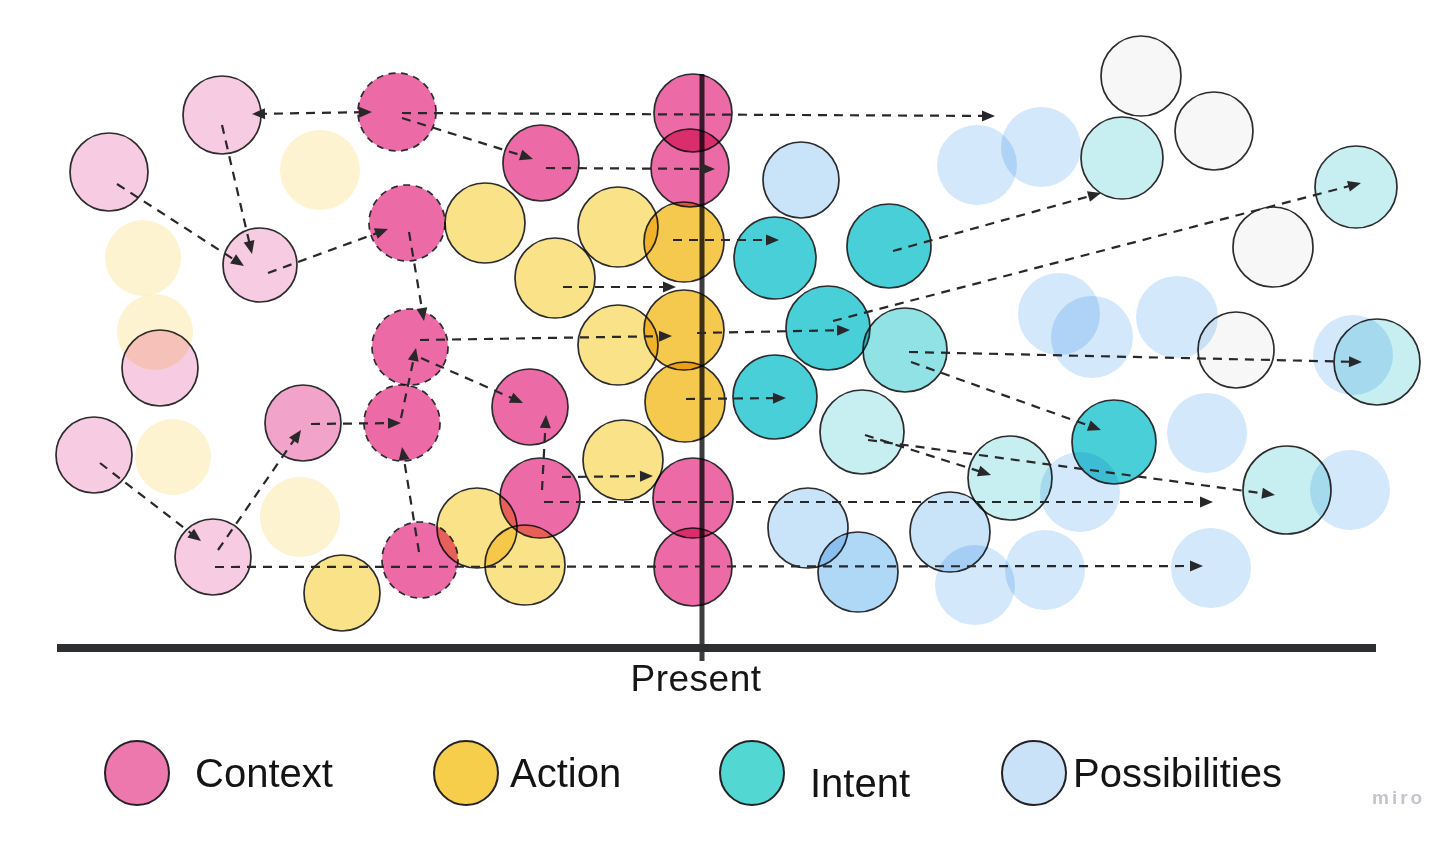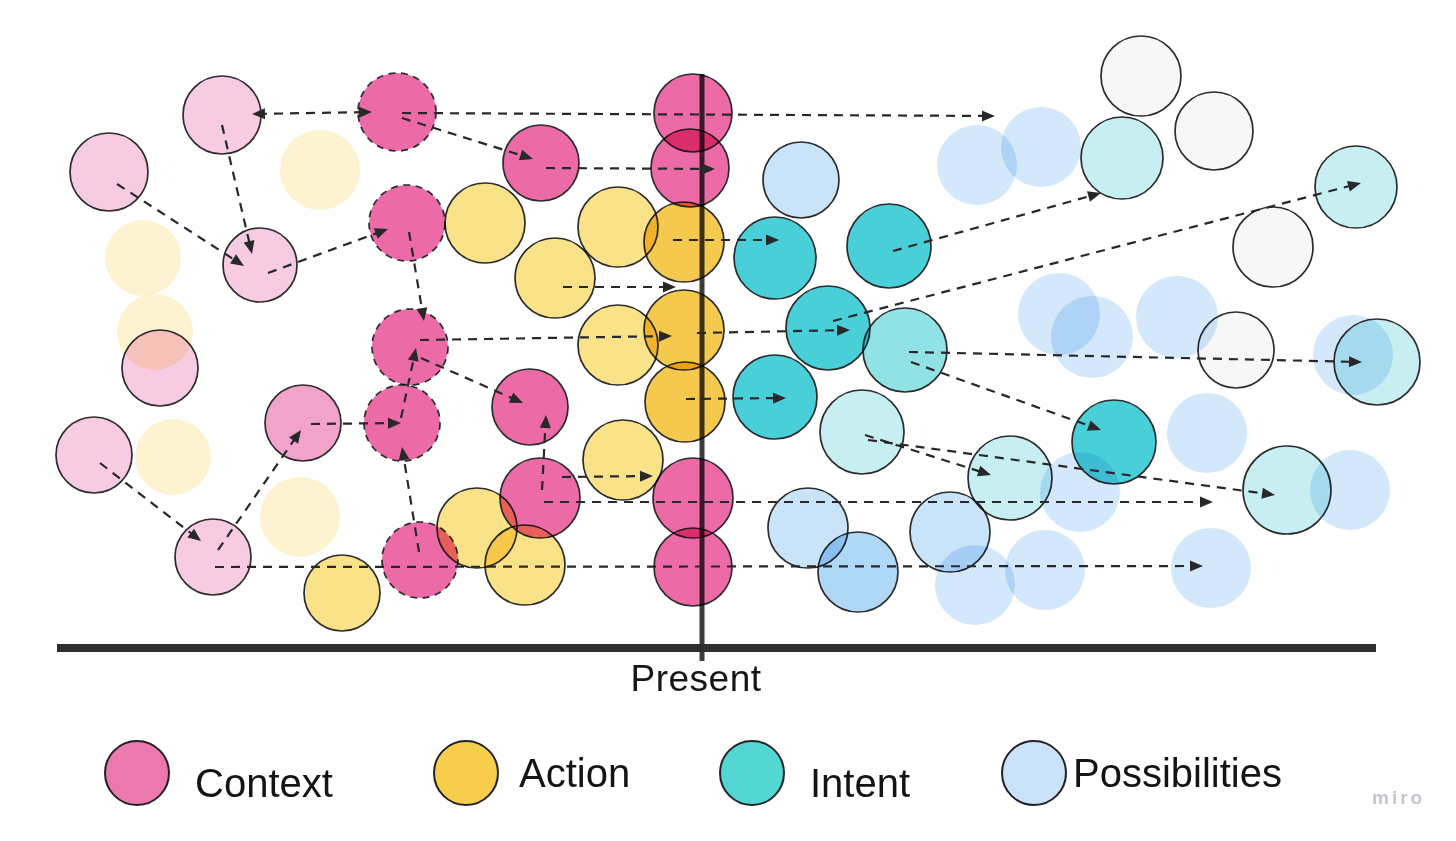--- a/index.html
+++ b/index.html
@@ -156,27 +156,27 @@
       <polygon points="1101,430 1086.906969959326,430.7978121788145 1090.6135756099675,420.4411199196695" fill="#28282a"></polygon>
       <line x1="865" y1="435" x2="982.4218815956991" y2="472.2767878081585" stroke="#28282a" stroke-width="2.2" stroke-dasharray="9 7"></line>
       <polygon points="991,475 976.9451992987733,476.30865474774606 980.2735697554685,465.82428780915615" fill="#28282a"></polygon>
       <line x1="868" y1="440" x2="1266.0810681263072" y2="493.7947389359874" stroke="#28282a" stroke-width="2.2" stroke-dasharray="9 7"></line>
       <polygon points="1275,495 1261.3805499766581,498.7095257192386 1262.8536468326733,487.8086089847251" fill="#28282a"></polygon>
     </svg>
 
   <div class="present-label">Present</div>
 
   <div class="legend">
-    <div class="legend-item" style="left: 104px; align-items: flex-end;">
+    <div class="legend-item" style="left: 104px;">
       <span class="legend-swatch" style="background: rgb(236, 120, 174);"></span>
       <span class="legend-label" style="margin-left: 25px;">Context</span>
     </div>
     <div class="legend-item" style="left: 433px;">
       <span class="legend-swatch" style="background: rgb(246, 206, 75);"></span>
-      <span class="legend-label" style="margin-left: 20px;">Action</span>
+      <span class="legend-label" style="margin-left: 11px;">Action</span>
     </div>
     <div class="legend-item" style="left: 719px; align-items: flex-end;">
       <span class="legend-swatch" style="background: rgb(83, 215, 210);"></span>
       <span class="legend-label" style="margin-left: 25px;">Intent</span>
     </div>
     <div class="legend-item" style="left: 1001px;">
       <span class="legend-swatch" style="background: rgb(201, 226, 248);"></span>
       <span class="legend-label" style="margin-left: 6px;">Possibilities</span>
     </div>
   </div>

